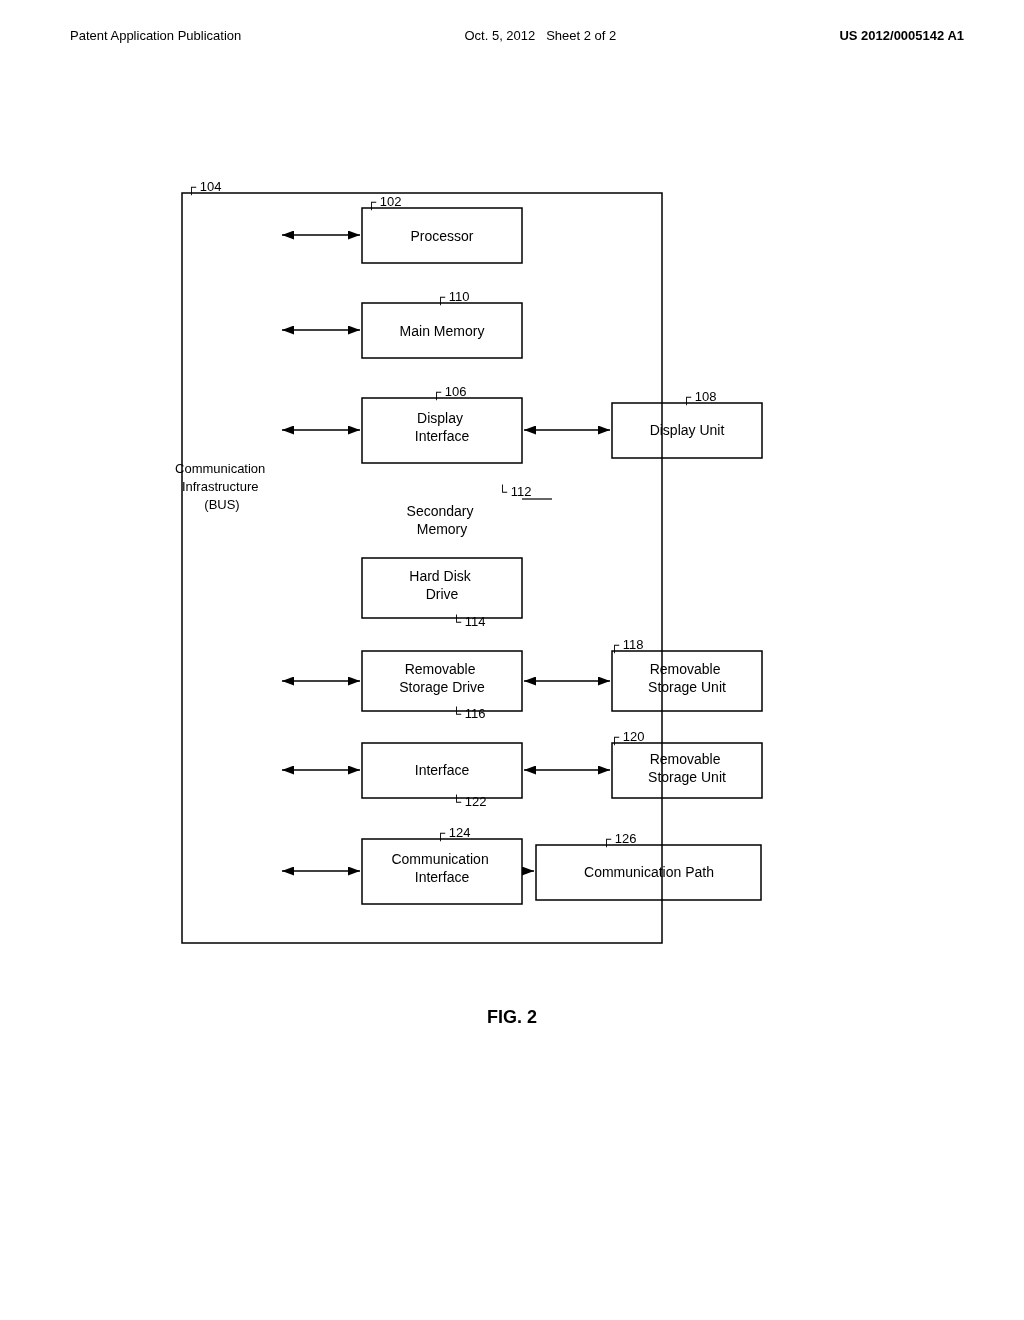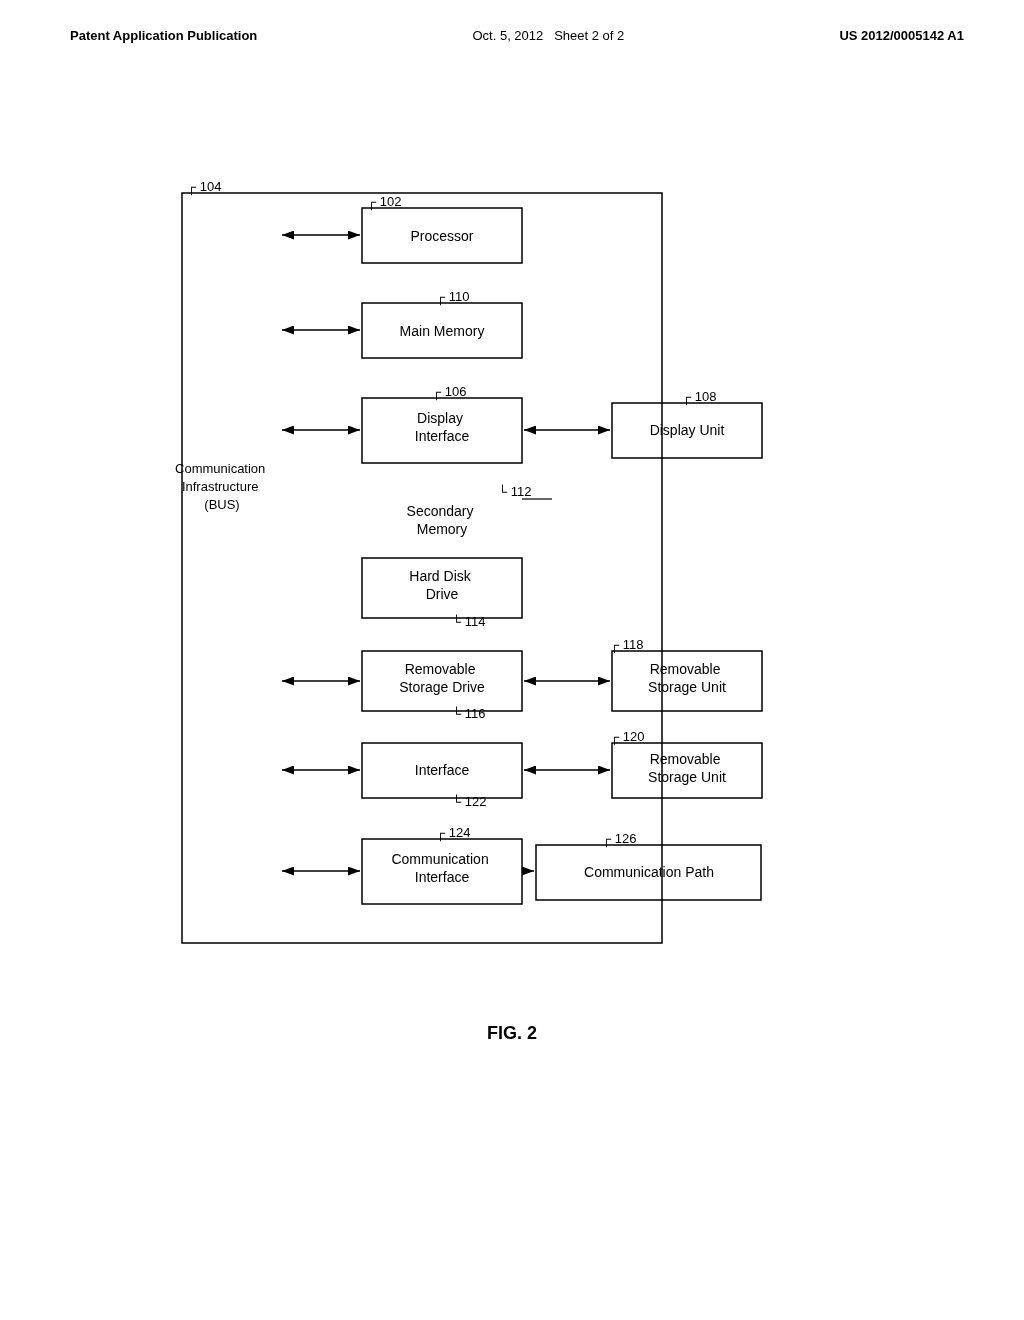--- a/index.html
+++ b/index.html
@@ -13,21 +13,21 @@
     }
 
     
     .header {
       display: flex;
       justify-content: space-between;
       align-items: flex-start;
       padding: 28px 60px 0 60px;
       font-size: 13px;
     }
-    .header-left { font-weight: bold; padding-left: 10px; }
+    .header-left { font-weight: normal; padding-left: 10px; }
     .header-center { text-align: center; }
     .header-right { font-weight: bold; }
 
     
     .diagram-area {
       position: relative;
       width: 100%;
       margin-top: 60px;
     }
 
@@ -36,21 +36,21 @@
       margin: 0 auto;
       width: 780px;
       height: 900px;
     }
 
     
     .fig-label {
       text-align: center;
       font-size: 18px;
       font-weight: bold;
-      margin-top: 20px;
+      margin-top: 4px;
     }
   </style>
 </head>
 <body>
 
 <div class="header">
   <div class="header-left">Patent Application Publication</div>
   <div class="header-center">
     <span>Oct. 5, 2012</span>&nbsp;&nbsp;
     <span>Sheet 2 of 2</span>

